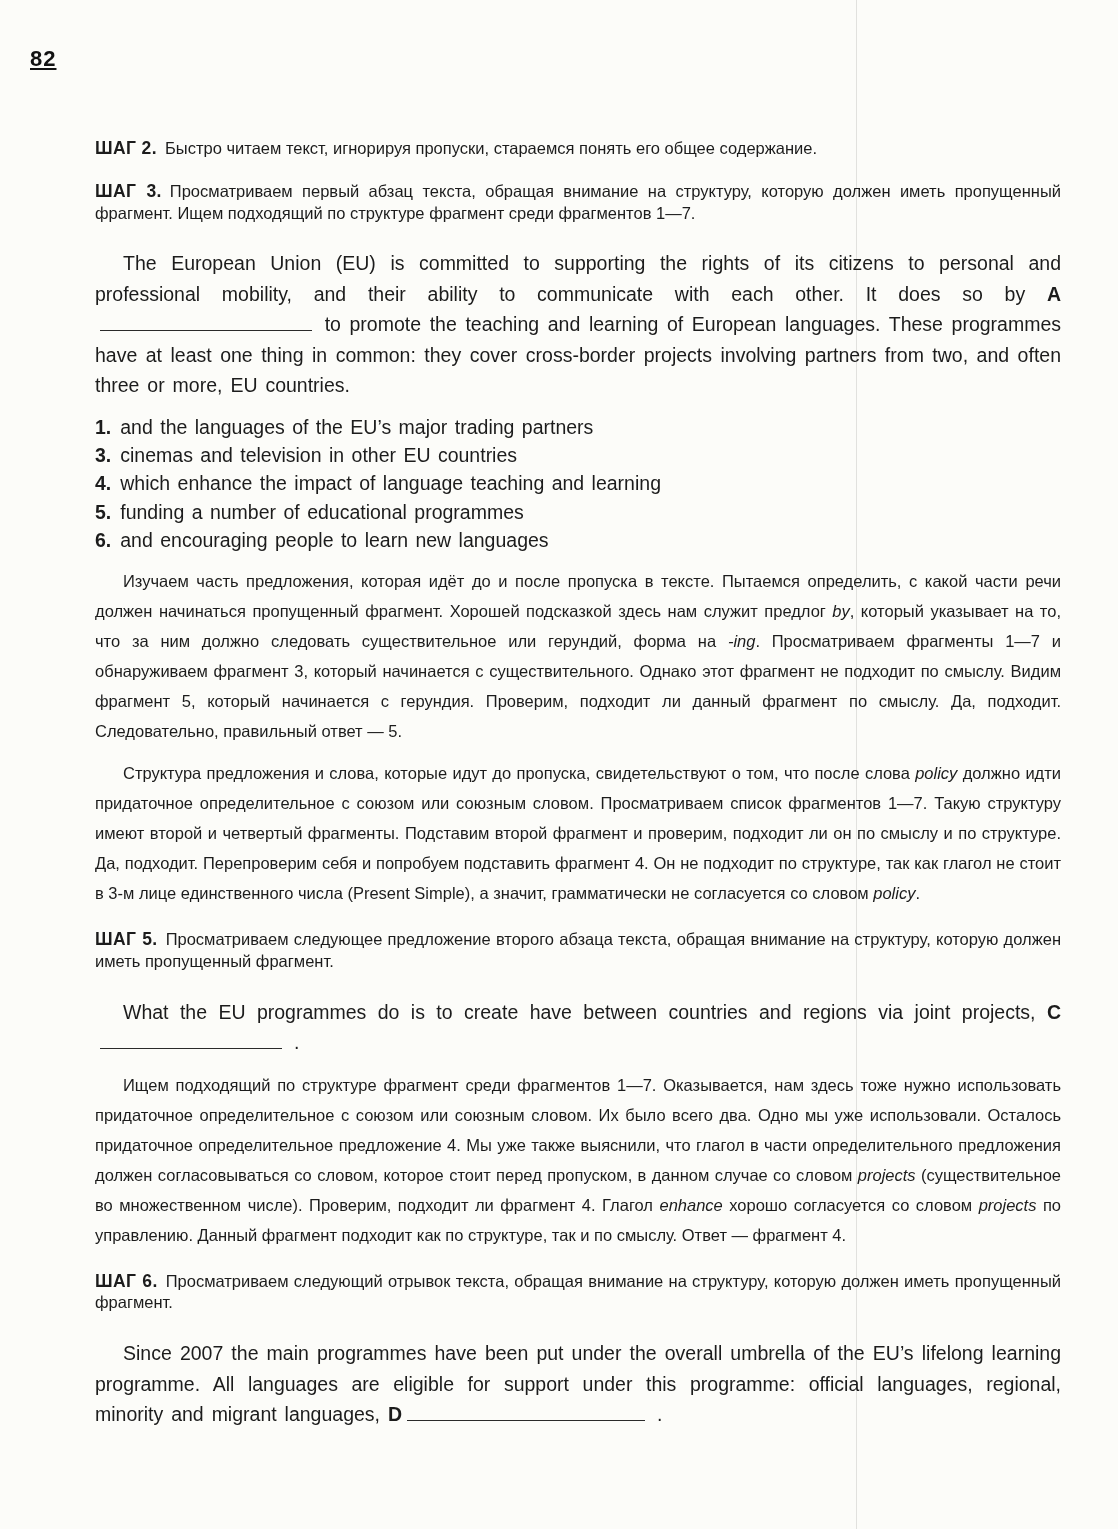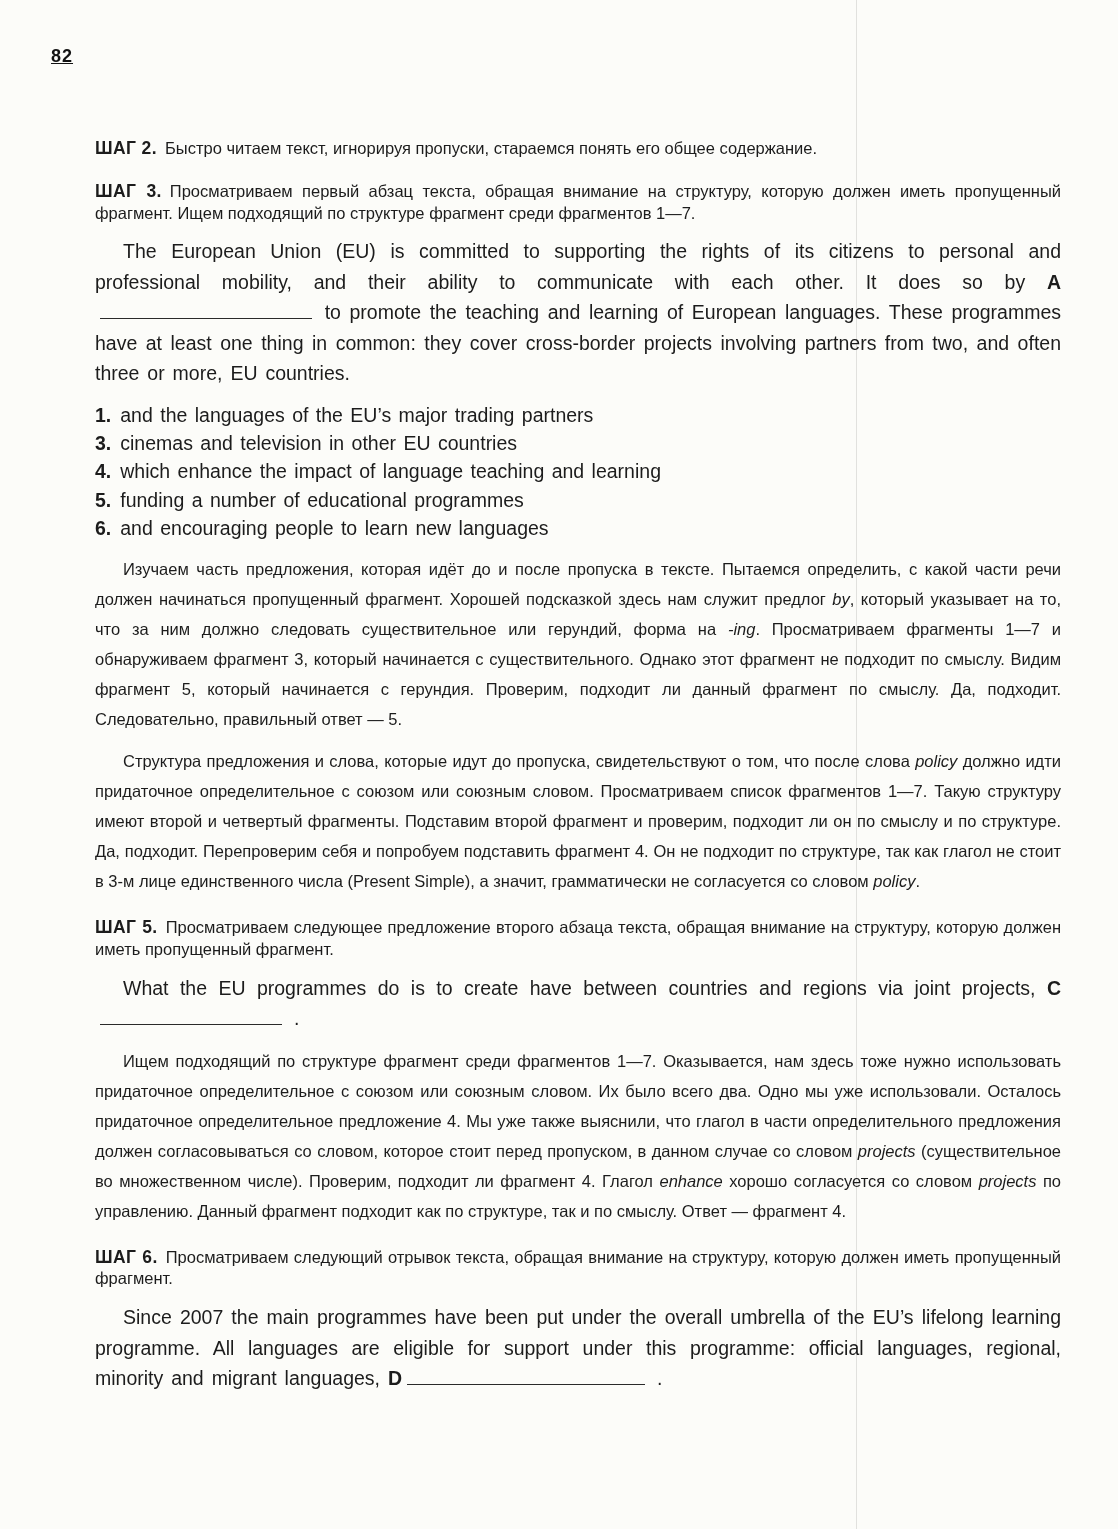--- a/index.html
+++ b/index.html
@@ -6,22 +6,22 @@
   html, body { margin: 0; padding: 0; }
   body {
     width: 1118px; height: 1529px;
     background: #fcfcf9;
     color: #1c1c1c;
     font-family: "Liberation Sans", "DejaVu Sans", sans-serif;
     position: relative;
     overflow: hidden;
   }
   .page-number {
-    position: absolute; left: 51px; top: 46px;
-    font-size: 18px; font-weight: 700; letter-spacing: 1px;
+    position: absolute; left: 30px; top: 46px;
+    font-size: 22px; font-weight: 700; letter-spacing: 1px;
     color: #121212;
     text-decoration: underline;
   }
   .fold-line {
     position: absolute; left: 856px; top: 0;
     width: 1px; height: 100%;
     background: rgba(50,50,50,0.13);
   }
   .content {
     position: absolute; left: 95px; top: 130px; width: 966px;
@@ -32,21 +32,21 @@
     text-align: justify; margin-top: 21px;
   }
   .step:first-child { margin-top: 8px; }
   .step-label {
     font-weight: 700; font-size: 17.5px;
     margin-right: 8px; letter-spacing: 0.4px;
   }
   .passage {
     font-size: 19.5px; line-height: 30.5px;
     text-align: justify; text-indent: 28px;
-    margin-top: 12px; word-spacing: 2.5px;
+    margin-top: 24px; word-spacing: 2.5px;
     hyphens: auto;
   }
   .frag-list { margin-top: 12px; }
   .frag { font-size: 19.5px; line-height: 28.2px; word-spacing: 2px; }
   .frag .num { font-weight: 700; margin-right: 9px; }
   .analysis {
     font-size: 16.5px; line-height: 30px;
     text-align: justify; text-indent: 28px;
     margin-top: 12px; hyphens: auto;
   }

